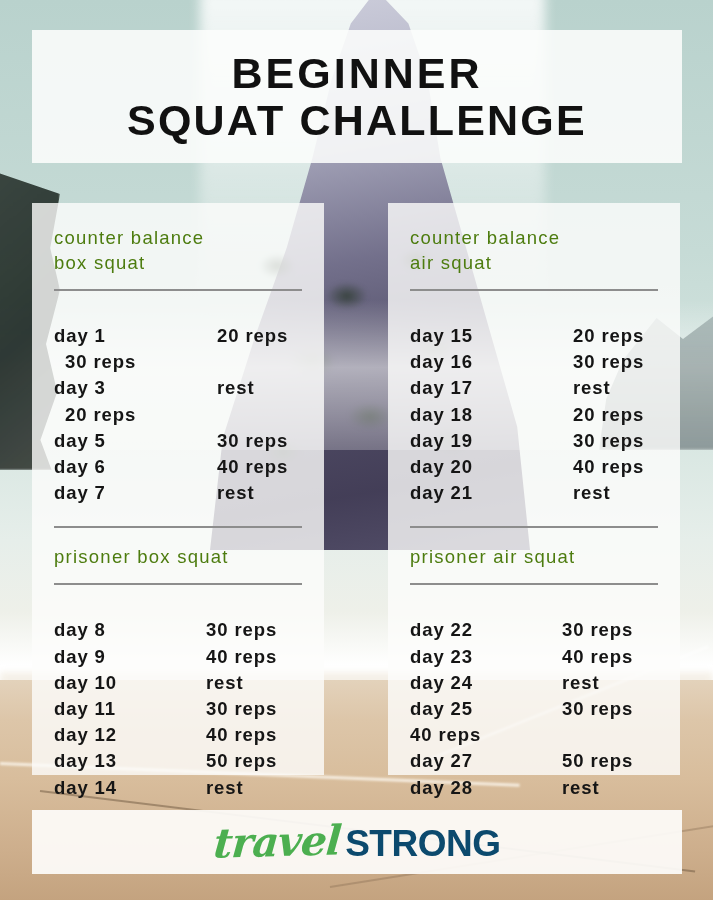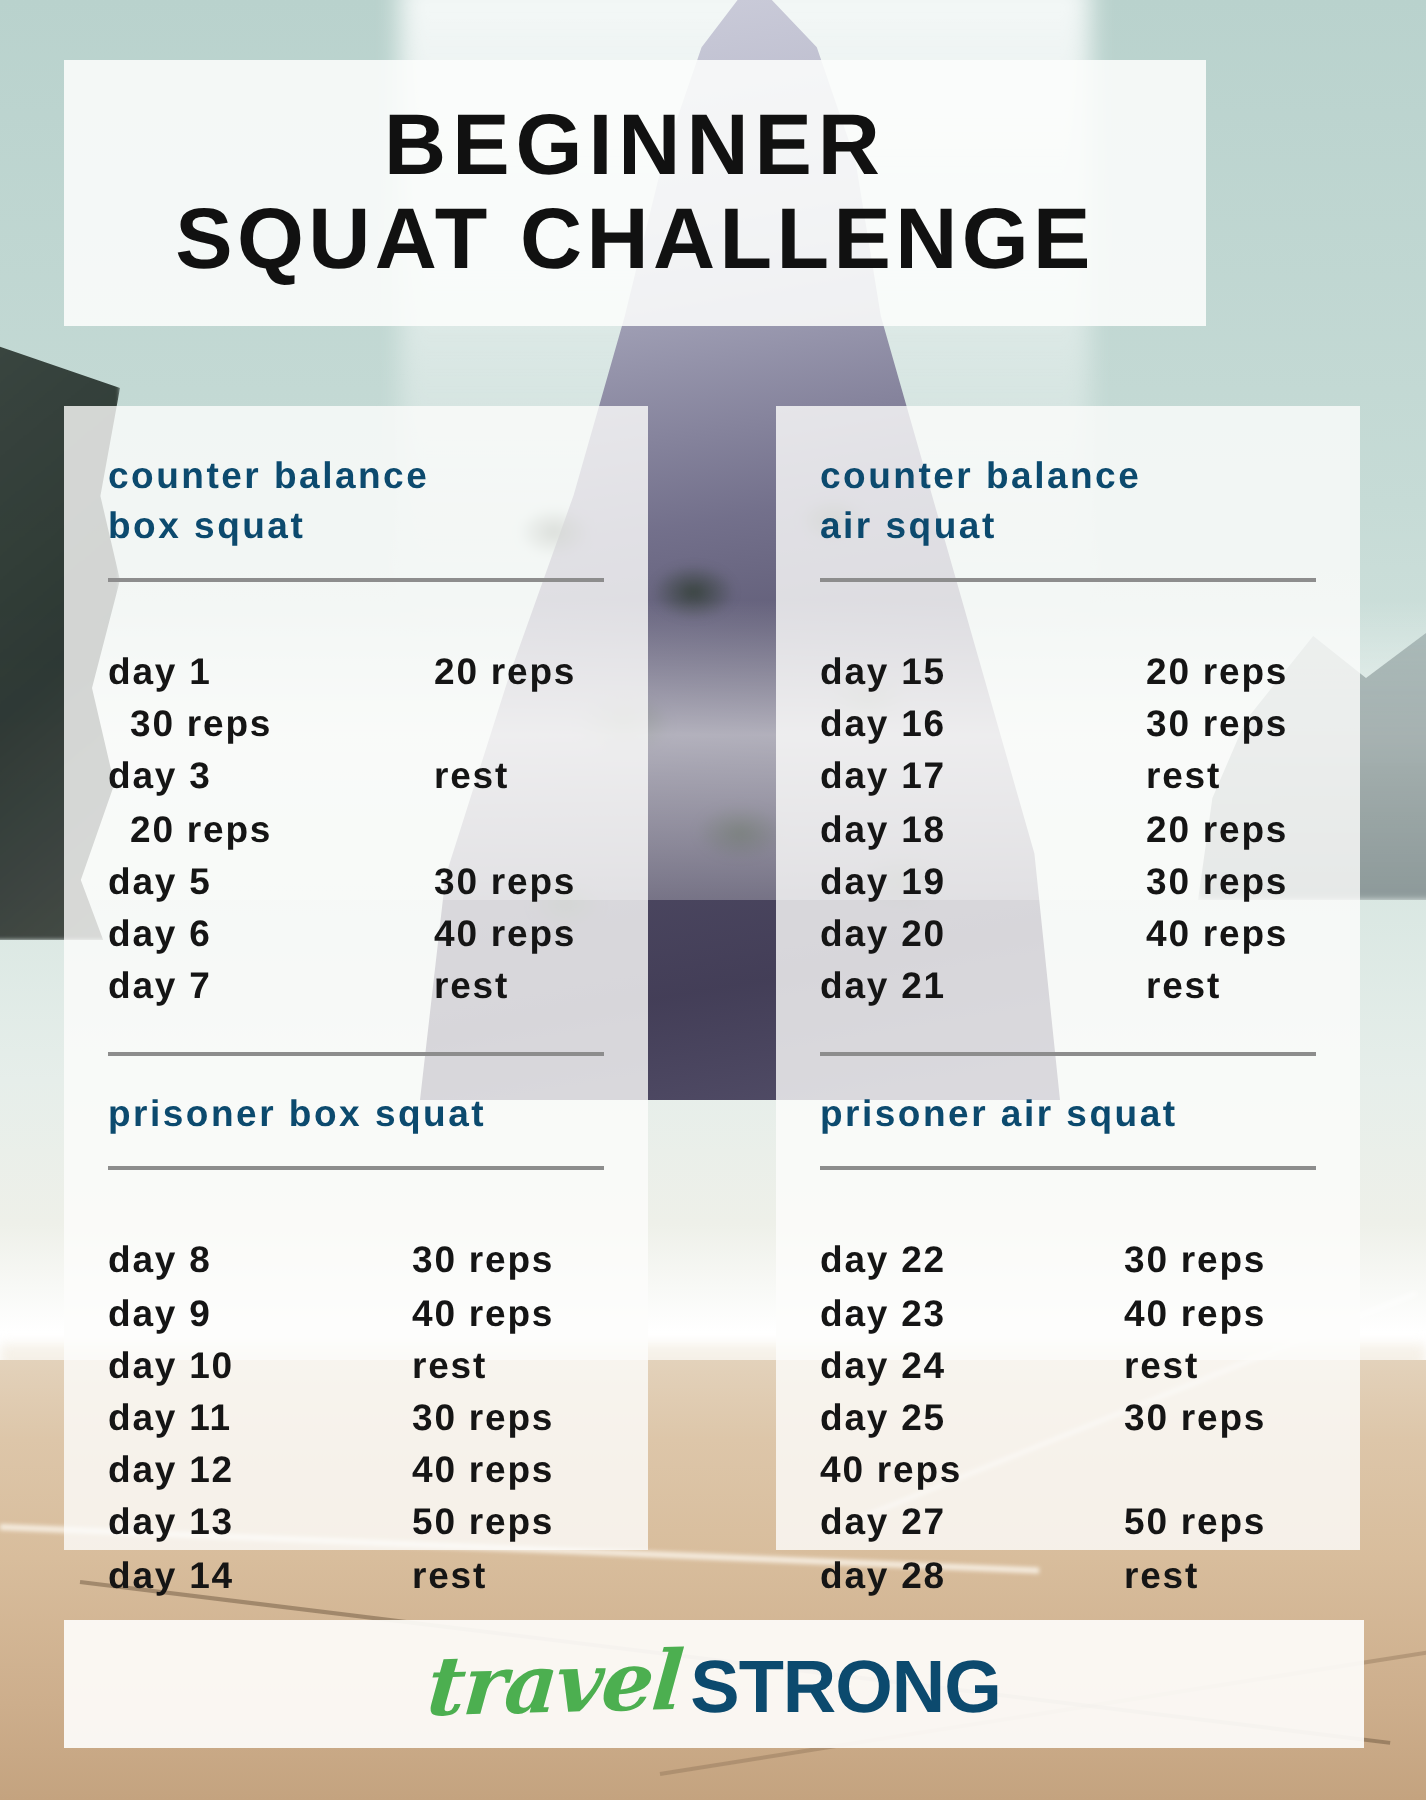--- a/index.html
+++ b/index.html
@@ -107,42 +107,42 @@
   .prow.p-f{ left:608px; top:430px; height:74px; transform:rotate(8deg); }
   .prow.p-g{ left:30px;  top:418px; height:88px; transform:rotate(-10deg); }
 
   
   .rig{ position:absolute; height:1px; background:rgba(255,255,255,.75); transform-origin:left center; }
   .rig.r1{ left:120px; top:560px; width:420px; transform:rotate(-16deg); }
   .rig.r2{ left:300px; top:470px; width:380px; transform:rotate(12deg); }
 
   
   .title-bar{
-    position:absolute; left:32px; top:30px; width:571px; height:133px;
+    position:absolute; left:32px; top:30px; width:650px; height:133px;
     background:rgba(252,253,252,.88);
     display:flex; flex-direction:column; align-items:center; justify-content:center;
   }
   .title-line{
     font-weight:bold; color:#111;
     font-size:43px; line-height:1.08;
     letter-spacing:3.0px; text-align:center;
     white-space:nowrap;
   }
   .title-line.l2{ font-size:43px; letter-spacing:2.2px; }
 
   .panel{
     position:absolute; top:203px; width:292px; height:572px;
     background:rgba(252,252,251,.80);
     padding:22px 22px 0 22px;
   }
   .panel.left { left:32px; }
   .panel.right{ left:388px; }
 
   .sec-title{
-    font-weight:bold; color:#0c4a6e;
+    font-weight:normal; color:#4d7c0f;
     font-size:18.5px; line-height:25px;
     letter-spacing:1.25px; white-space:nowrap;
   }
   .rule{ height:2px; background:#8d8d8d; margin:14px 0 0 0; }
   .rule.top{ margin:0 0 16px 0; }
 
   .rows{ margin-top:32px; }
   .row{
     display:flex; align-items:baseline;
     font-size:18.5px; line-height:26.2px;

